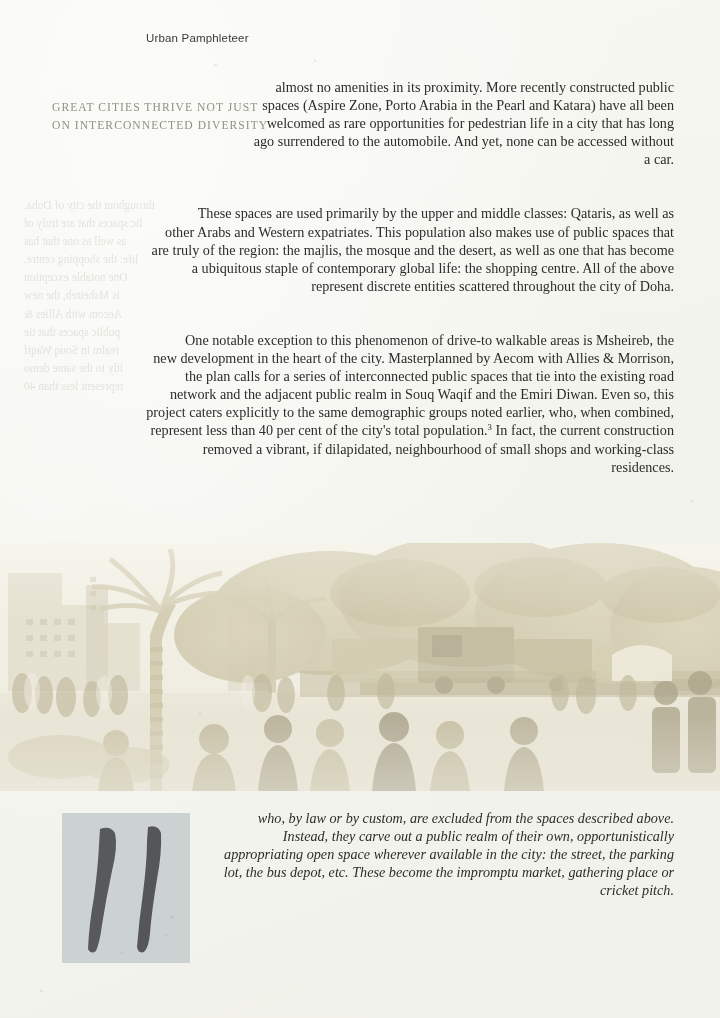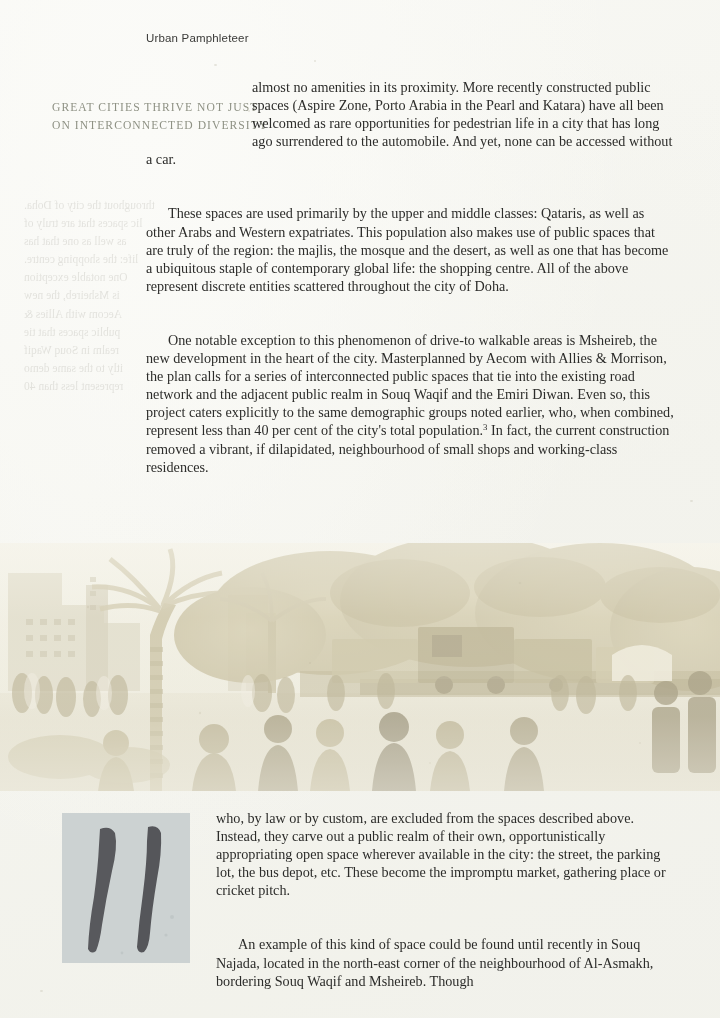--- a/index.html
+++ b/index.html
@@ -61,21 +61,21 @@
     position: absolute;
     left: 146px;
     width: 528px;
     font-size: 14.2px;
     line-height: 18.1px;
     color: #2c2c2a;
     text-align: left;
     hyphens: none;
   }
   .textblock.upper { top: 78px; }
-  .textblock p { margin: 0; }
+  .textblock p { margin: 0; text-align: right; }
   .textblock p.indent { text-indent: 1.55em; margin-top: 36px; }
 
   
   .pullquote {
     float: left;
     width: 200px;
     margin: 21px 0 0 -94px;
     font-family: "Liberation Serif", serif;
     font-size: 11.6px;
     line-height: 17.6px;
@@ -125,20 +125,21 @@
     overflow: hidden;
   }
   .plate svg { display: block; width: 100%; height: 100%; }
 
   
   .textblock.lower {
     position: absolute;
     left: 216px;
     top: 809px;
     width: 458px;
+    font-style: italic;
   }
 
   .speck {
     position: absolute;
     background: #cfcdbf;
     border-radius: 50%;
     opacity: 0.5;
     pointer-events: none;
   }
 </style>
@@ -370,21 +371,20 @@
       <g opacity="0.22" fill="#9aa3a3">
         <circle cx="110" cy="104" r="2"></circle>
         <circle cx="104" cy="122" r="1.6"></circle>
         <circle cx="60" cy="140" r="1.4"></circle>
       </g>
     </svg>
   </div>
 
   <div class="textblock lower">
     <p>who, by law or by custom, are excluded from the spaces described above. Instead, they carve out a public realm of their own, opportunistically appropriating open space wherever available in the city: the street, the parking lot, the bus depot, etc. These become the impromptu market, gathering place or cricket pitch.</p>
-    <p class="indent">An example of this kind of space could be found until recently in Souq Najada, located in the north-east corner of the neighbourhood of Al-Asmakh, bordering Souq Waqif and Msheireb. Though</p>
   </div>
 
   <span class="speck" style="left:214px;top:64px;width:3px;height:2px;"></span>
   <span class="speck" style="left:314px;top:60px;width:2px;height:2px;"></span>
   <span class="speck" style="left:248px;top:110px;width:2px;height:2px;"></span>
   <span class="speck" style="left:690px;top:500px;width:3px;height:2px;"></span>
   <span class="speck" style="left:40px;top:990px;width:3px;height:2px;"></span>
 
 </div>
 

